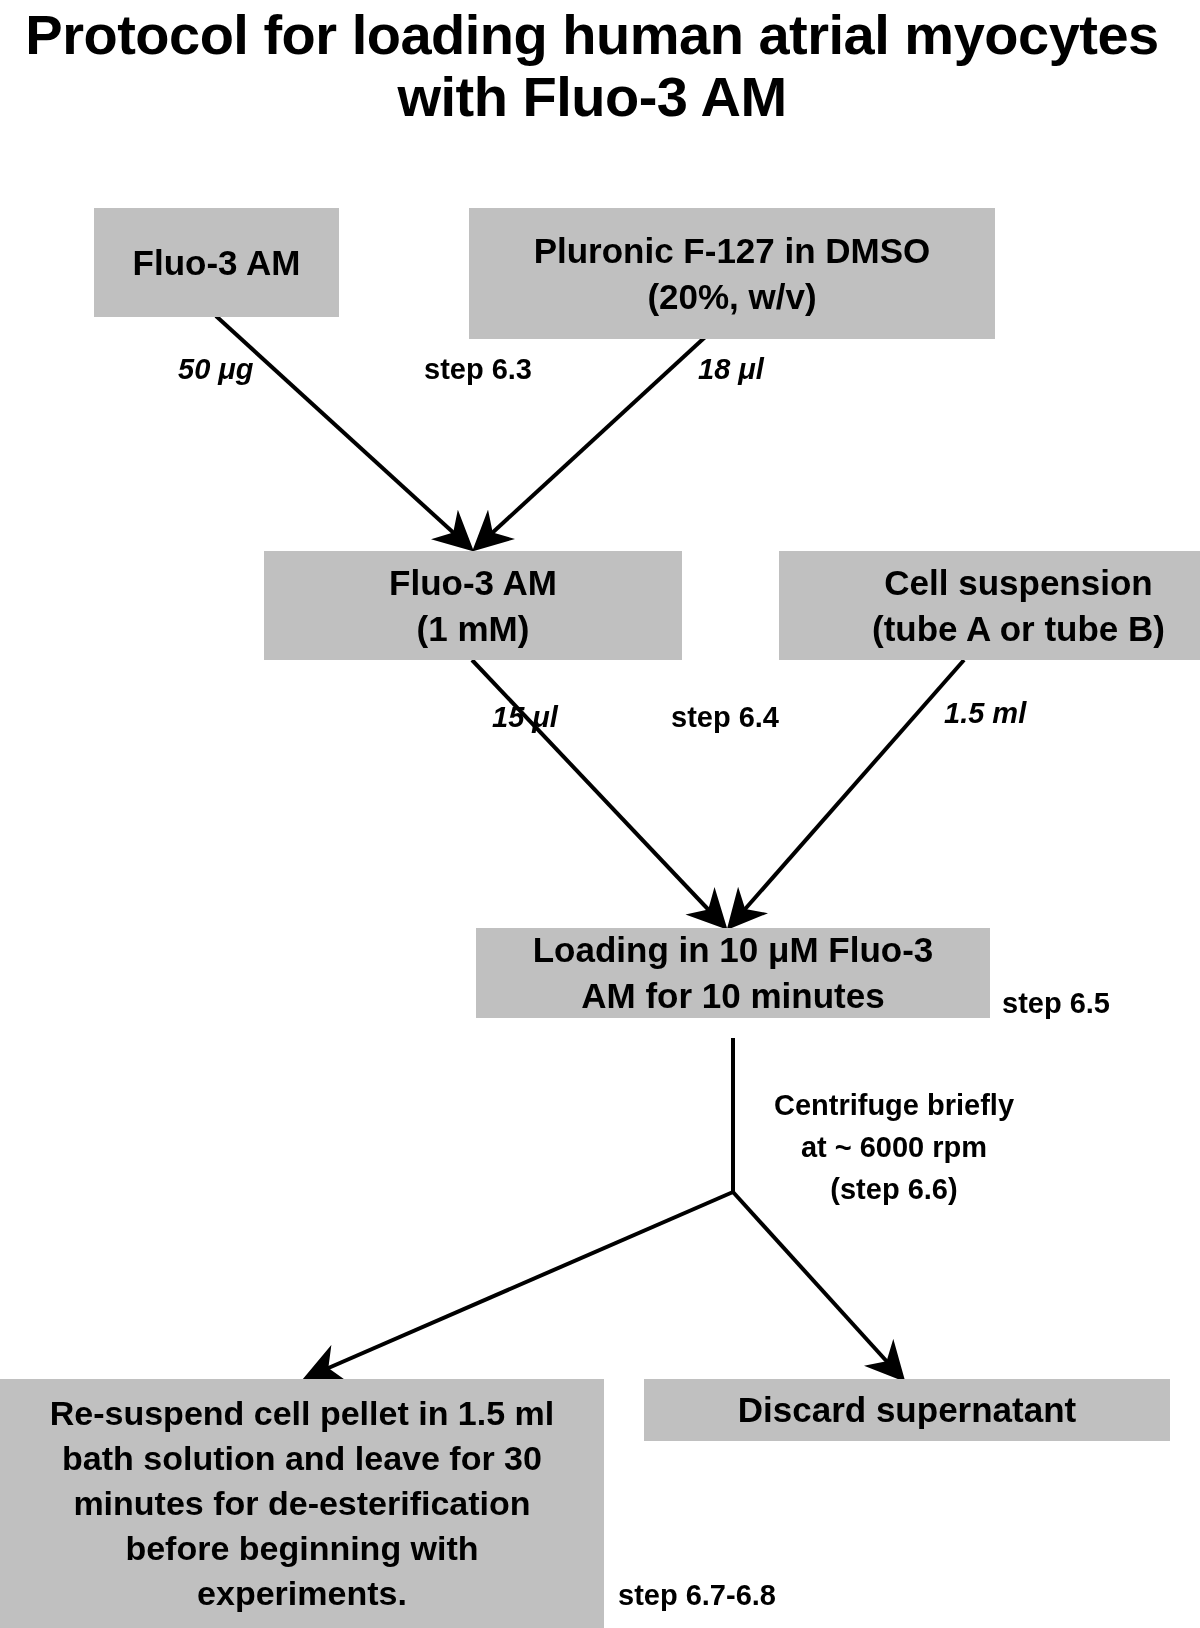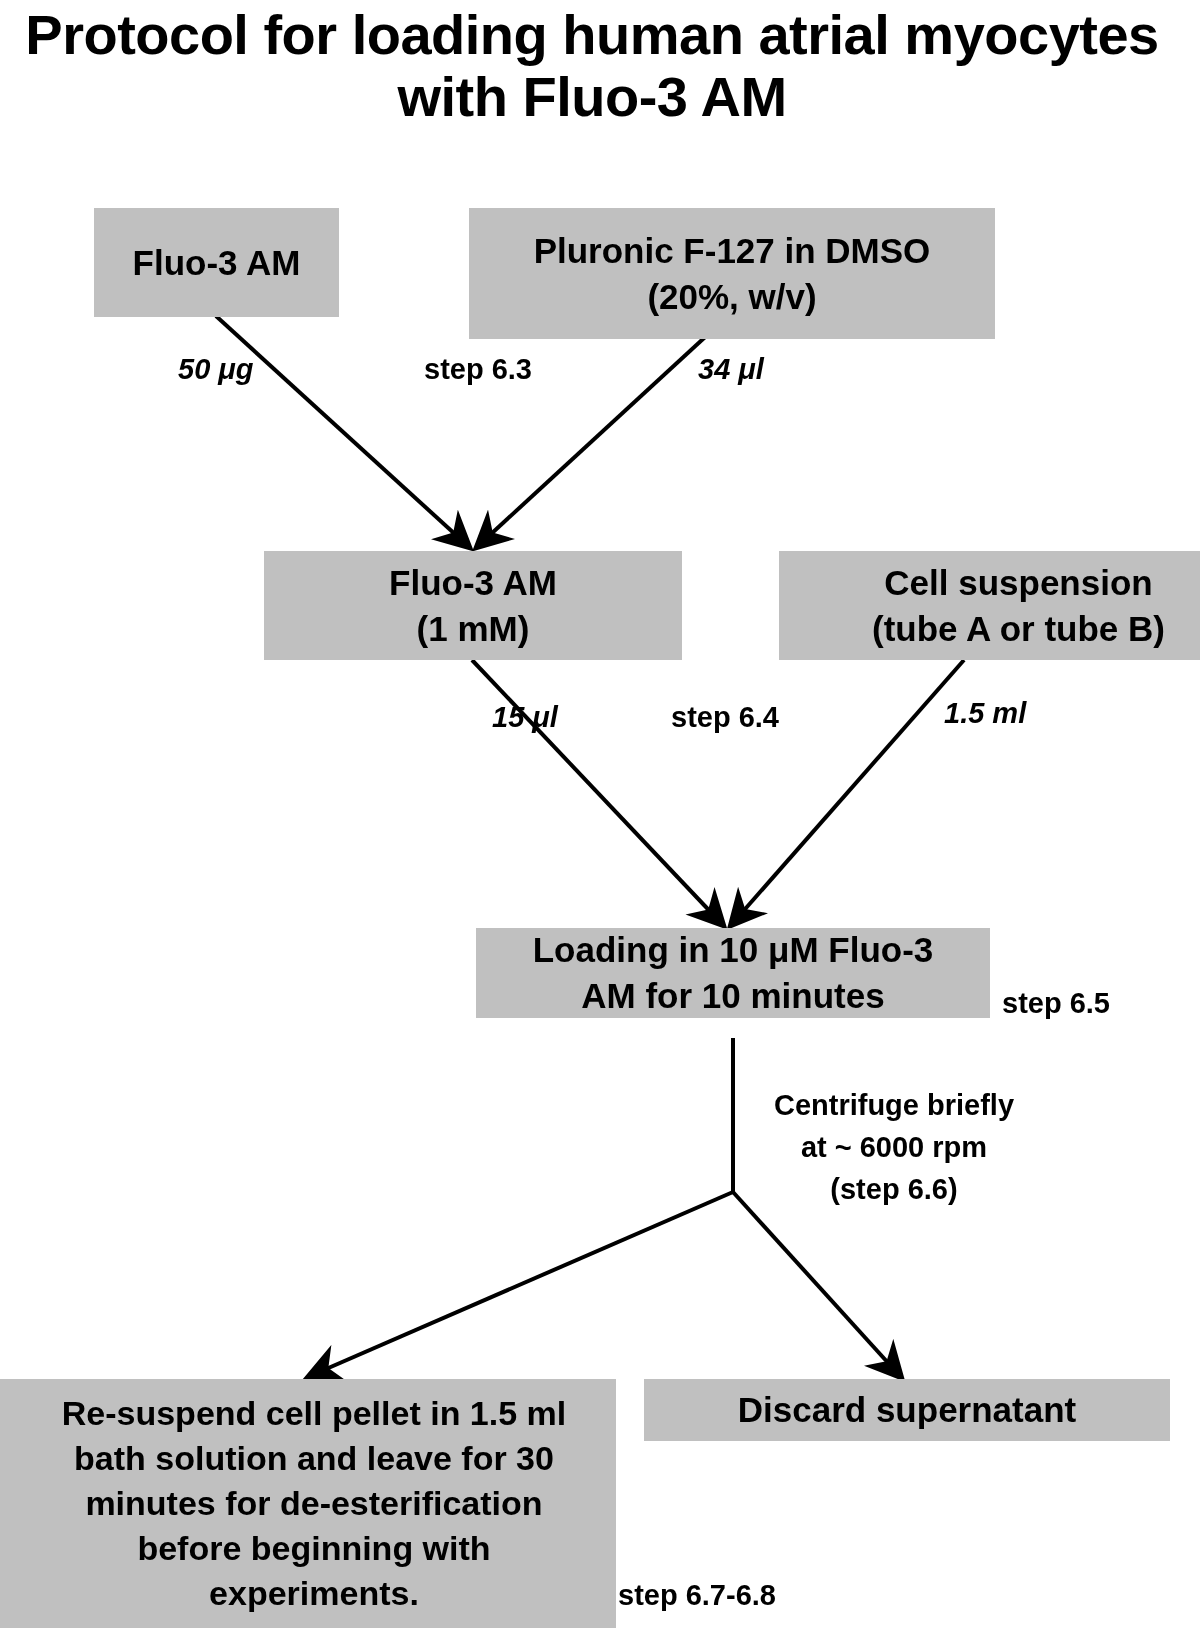--- a/index.html
+++ b/index.html
@@ -32,39 +32,39 @@
   <line x1="733" y1="1192" x2="310" y2="1376" stroke="#000" stroke-width="4" marker-end="url(#ah)"></line>
   <line x1="733" y1="1192" x2="900" y2="1376" stroke="#000" stroke-width="4" marker-end="url(#ah)"></line>
 </svg>
 
 <div class="box" style="left:94px; top:208px; width:245px; height:109px;">Fluo-3 AM</div>
 <div class="box" style="left:469px; top:208px; width:526px; height:131px;">Pluronic F-127 in DMSO
 (20%, w/v)</div>
 
 <div class="lbl it" style="left:178px; top:352px;">50 μg</div>
 <div class="lbl" style="left:424px; top:352px;">step 6.3</div>
-<div class="lbl it" style="left:698px; top:352px;">34 μl</div>
+<div class="lbl it" style="left:698px; top:352px;">18 μl</div>
 
 <div class="box" style="left:264px; top:551px; width:418px; height:109px;">Fluo-3 AM
 (1 mM)</div>
 <div class="box" style="left:779px; top:551px; width:479px; height:109px;">Cell suspension
 (tube A or tube B)</div>
 
 <div class="lbl it" style="left:444px; top:700px;margin-left:48px;">15 μl</div>
 <div class="lbl" style="left:671px; top:700px;">step 6.4</div>
 <div class="lbl it" style="left:944px; top:696px;">1.5 ml</div>
 
 <div class="box" style="left:476px; top:928px; width:514px; height:90px;">Loading in 10 μM Fluo-3
 AM for 10 minutes</div>
 <div class="lbl" style="left:1002px; top:986px;">step 6.5</div>
 
 <div class="lbl" style="left:748px; top:1084px; width:292px; text-align:center; line-height:42px;">Centrifuge briefly
 at ~ 6000 rpm
 (step 6.6)</div>
 
-<div class="box" style="left:0px; top:1379px; width:604px; height:249px; font-size:34px; line-height:45px;padding-left:12px;">Re-suspend cell pellet in 1.5 ml
+<div class="box" style="left:0px; top:1379px; width:604px; height:249px; font-size:34px; line-height:45px;">Re-suspend cell pellet in 1.5 ml
 bath solution and leave for 30
 minutes for de-esterification
 before beginning with
 experiments.</div>
 <div class="box" style="left:644px; top:1379px; width:526px; height:62px;">Discard supernatant</div>
 
 <div class="lbl" style="left:618px; top:1578px;">step 6.7-6.8</div>
 
 </body></html>

